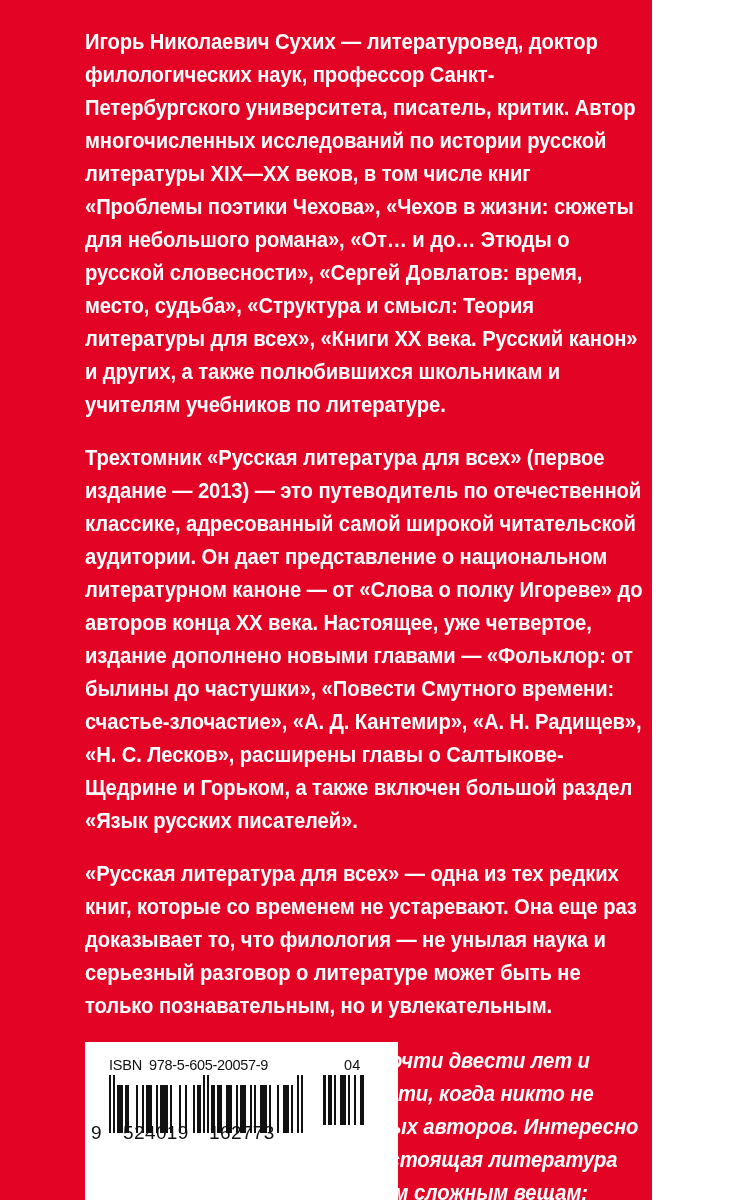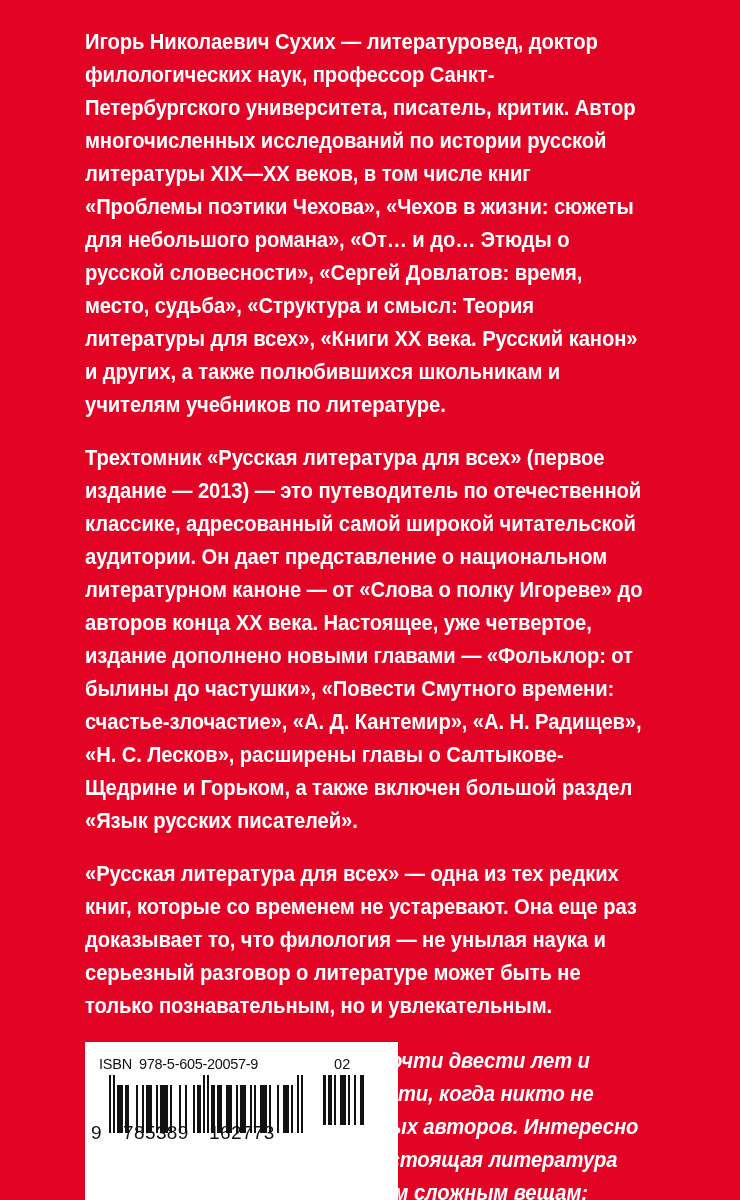--- a/index.html
+++ b/index.html
@@ -3,21 +3,21 @@
 <meta charset="utf-8">
 <title>Back Cover</title>
 <style>
   html, body {
     margin: 0;
     padding: 0;
     background: #ffffff;
   }
   #cover {
     position: relative;
-    width: 740px;
+    width: 652px;
     height: 1200px;
     overflow: hidden;
     background: #e30425;
     font-family: "Liberation Sans", "DejaVu Sans", sans-serif;
     -webkit-font-smoothing: antialiased;
   }
 
   
   #blurb {
     position: absolute;
@@ -56,27 +56,28 @@
     background: #ffffff;
   }
   #barcode-inner {
     position: absolute;
     left: 14px;
     top: 14px;
     width: 285px;
   }
   #isbn-line {
     display: flex;
-    align-items: flex-start;
+    align-items: center;
     font-family: "Liberation Sans", "DejaVu Sans", sans-serif;
     font-size: 14.5px;
     font-weight: 500;
     color: #111111;
     letter-spacing: -0.2px;
     height: 17px;
+    margin-left: 10px;
   }
   #isbn-label { margin-right: 7px; }
   #isbn-number { letter-spacing: -0.3px; }
   #addon-number {
     margin-left: 76px;
     letter-spacing: 0.2px;
   }
   #bars-row {
     display: flex;
     align-items: flex-start;
@@ -125,21 +126,21 @@
 
     <p class="para quote"><span>«Пушкина и Гоголя читают почти двести лет и будут читать еще через двести, когда никто не вспомнит современных модных авторов. Интересно и важно понять </span><em class="spaced">почему</em><span>? Настоящая литература учит самым простым и самым сложным вещам: видеть мир, ценить воображение и понимать человека».</span></p>
   </div>
 
   <div id="barcode-panel">
     <div id="barcode-inner">
 
       <div id="isbn-line">
         <span id="isbn-label">ISBN</span>
         <span id="isbn-number">978-5-605-20057-9</span>
-        <span id="addon-number">02</span>
+        <span id="addon-number">04</span>
       </div>
 
       <div id="bars-row">
         <div class="bars" id="main-bars">
             <span style="width: 2.05px; height: 58px;"></span>
             <span style="width: 2.05px; height: 58px; background: transparent;"></span>
             <span style="width: 2.05px; height: 58px;"></span>
             <span style="width: 2.05px; height: 48px; background: transparent;"></span>
             <span style="width: 6.15px; height: 48px;"></span>
             <span style="width: 2.05px; height: 48px; background: transparent;"></span>
@@ -209,20 +210,20 @@
             <span style="width: 2.05px; height: 50px;"></span>
             <span style="width: 4.1px; height: 50px; background: transparent;"></span>
             <span style="width: 2.05px; height: 50px;"></span>
             <span style="width: 4.1px; height: 50px; background: transparent;"></span>
             <span style="width: 4.1px; height: 50px;"></span>
           </div>
       </div>
 
       <div id="ean-digits">
         <span class="lead">9</span>
-        <span class="grp1">785389</span>
+        <span class="grp1">524019</span>
         <span class="grp2">162773</span>
       </div>
 
     </div>
   </div>
 
 </div>
 
 </body></html>

